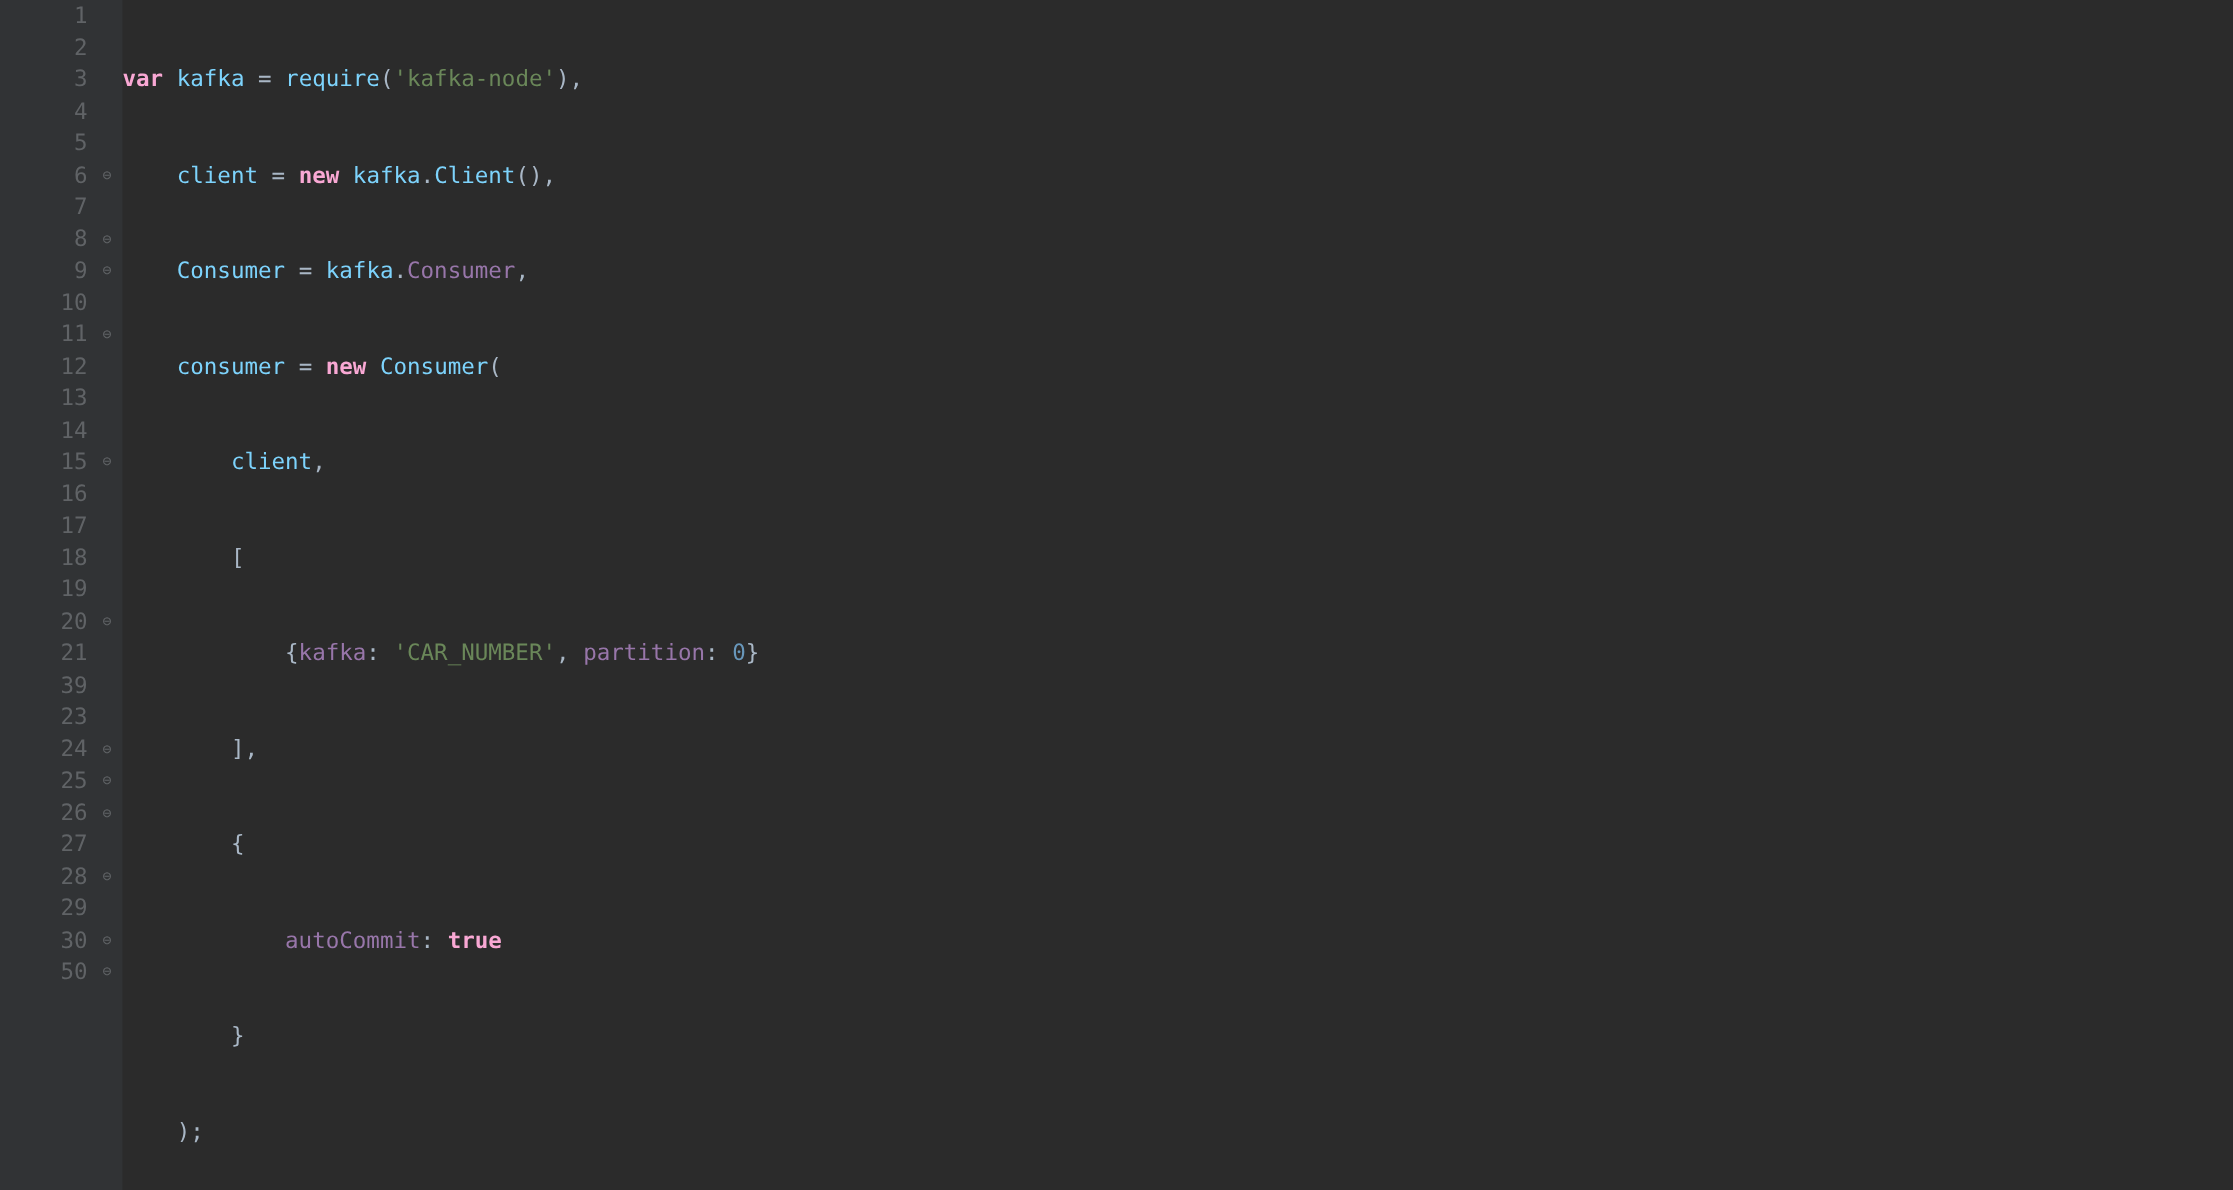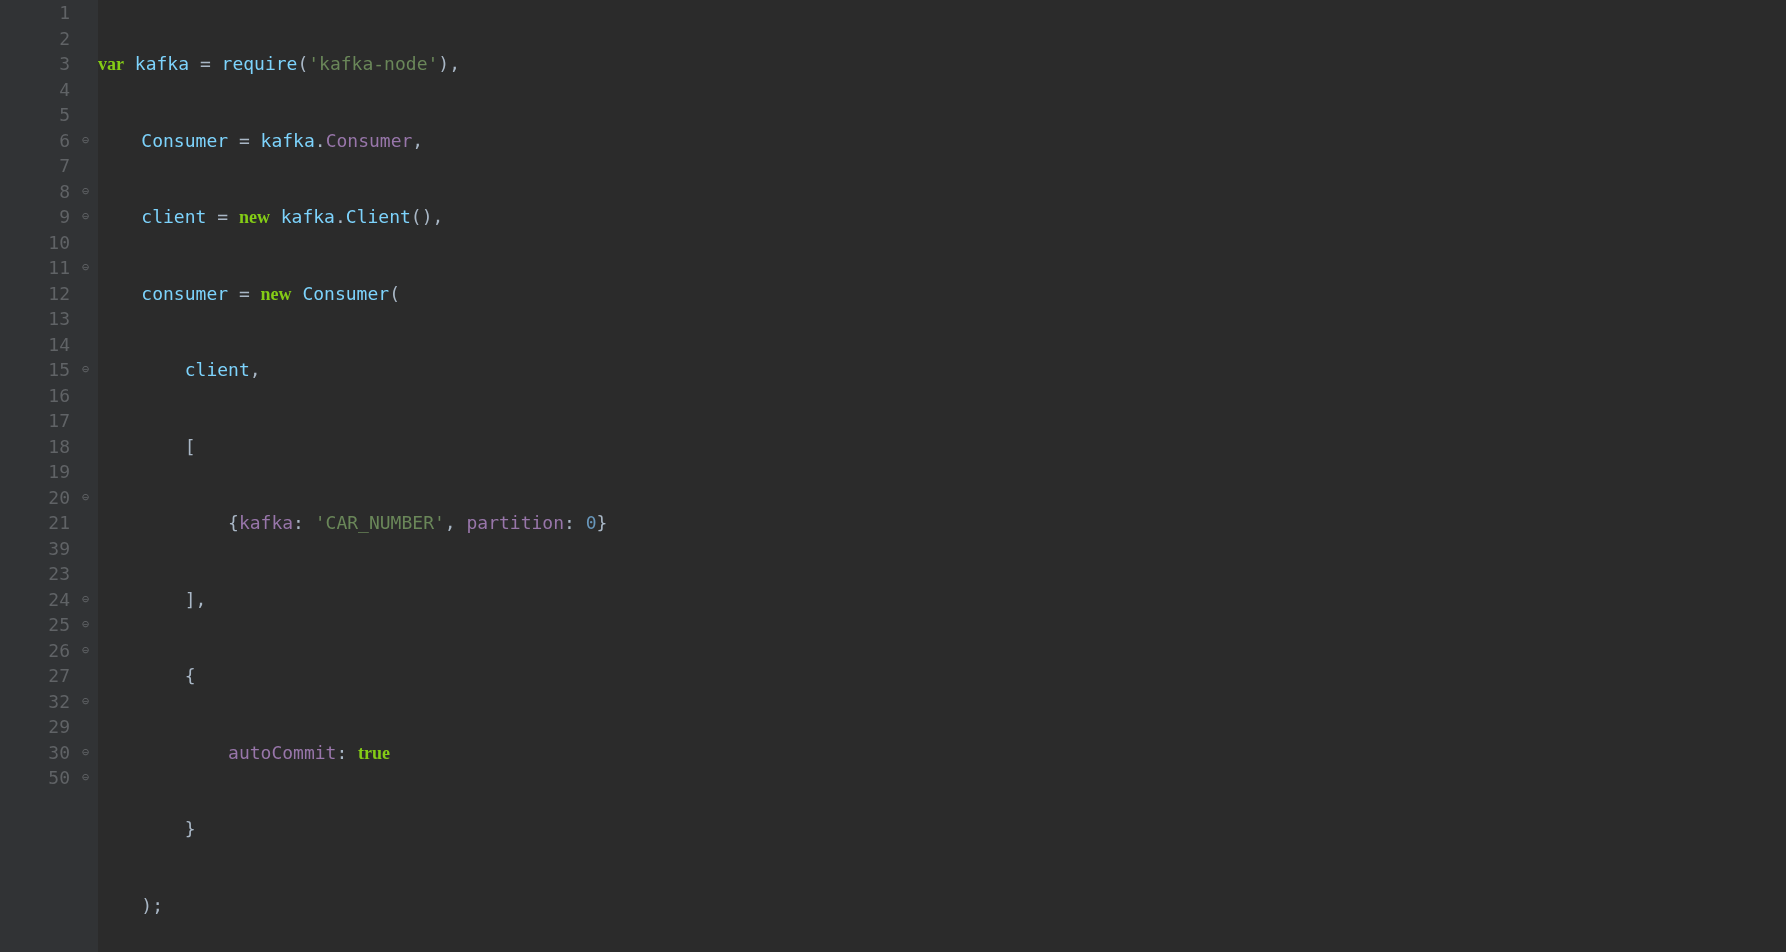--- a/index.html
+++ b/index.html
@@ -40,21 +40,21 @@
       color: #606366;
       line-height: 25.5px;
     }
     .code {
       flex: 1;
       white-space: pre;
       position: relative;
     }
     .ln { height: 25.5px; }
     .code-line { height: 25.5px; white-space: pre; }
-    .kw { color: #84cc16; font-weight: bold; font-family: Liberation Serif, serif; }
+    .kw { color: #f9a8d4; font-weight: bold; }
     .id { color: #7dd3fc; }
     .p  { color: #a9b7c6; }
     .prop { color: #9876aa; }
     .str { color: #6a8759; }
     .num { color: #6897bb; }
   </style>
 </head>
 <body>
 
 <div class="editor">
@@ -79,21 +79,21 @@
       <div class="ln">18</div>
       <div class="ln">19</div>
       <div class="ln">20</div>
       <div class="ln">21</div>
       <div class="ln">39</div>
       <div class="ln">23</div>
       <div class="ln">24</div>
       <div class="ln">25</div>
       <div class="ln">26</div>
       <div class="ln">27</div>
-      <div class="ln">32</div>
+      <div class="ln">28</div>
       <div class="ln">29</div>
       <div class="ln">30</div>
       <div class="ln">50</div>
     </div>
   <div class="fold-col" id="foldcol">
       <div class="ln"></div>
       <div class="ln"></div>
       <div class="ln"></div>
       <div class="ln"></div>
       <div class="ln"></div>
@@ -131,22 +131,22 @@
       <span class="fold-mark" style="top: 688.5px;">⊖</span>
       <div class="ln"></div>
       <div class="ln"></div>
       <span class="fold-mark" style="top: 739.5px;">⊖</span>
       <div class="ln"></div>
       <span class="fold-mark" style="top: 765px;">⊖</span>
       <div class="ln"></div>
     </div>
   <div class="code">
     <div class="code-line"><span class="kw">var</span> <span class="id">kafka</span> <span class="p">=</span> <span class="id">require</span><span class="p">(</span><span class="str">'kafka-node'</span><span class="p">),</span></div>
+    <div class="code-line">    <span class="id">client</span> <span class="p">=</span> <span class="kw">new</span> <span class="id">kafka</span><span class="p">.</span><span class="id">Client</span><span class="p">(),</span></div>
     <div class="code-line">    <span class="id">Consumer</span> <span class="p">=</span> <span class="id">kafka</span><span class="p">.</span><span class="prop">Consumer</span><span class="p">,</span></div>
-    <div class="code-line">    <span class="id">client</span> <span class="p">=</span> <span class="kw">new</span> <span class="id">kafka</span><span class="p">.</span><span class="id">Client</span><span class="p">(),</span></div>
     <div class="code-line">    <span class="id">consumer</span> <span class="p">=</span> <span class="kw">new</span> <span class="id">Consumer</span><span class="p">(</span></div>
     <div class="code-line">        <span class="id">client</span><span class="p">,</span></div>
     <div class="code-line">        <span class="p">[</span></div>
     <div class="code-line">            <span class="p">{</span><span class="prop">kafka</span><span class="p">:</span> <span class="str">'CAR_NUMBER'</span><span class="p">,</span> <span class="prop">partition</span><span class="p">:</span> <span class="num">0</span><span class="p">}</span></div>
     <div class="code-line">        <span class="p">],</span></div>
     <div class="code-line">        <span class="p">{</span></div>
     <div class="code-line">            <span class="prop">autoCommit</span><span class="p">:</span> <span class="kw">true</span></div>
     <div class="code-line">        <span class="p">}</span></div>
     <div class="code-line">    <span class="p">);</span></div>
     

